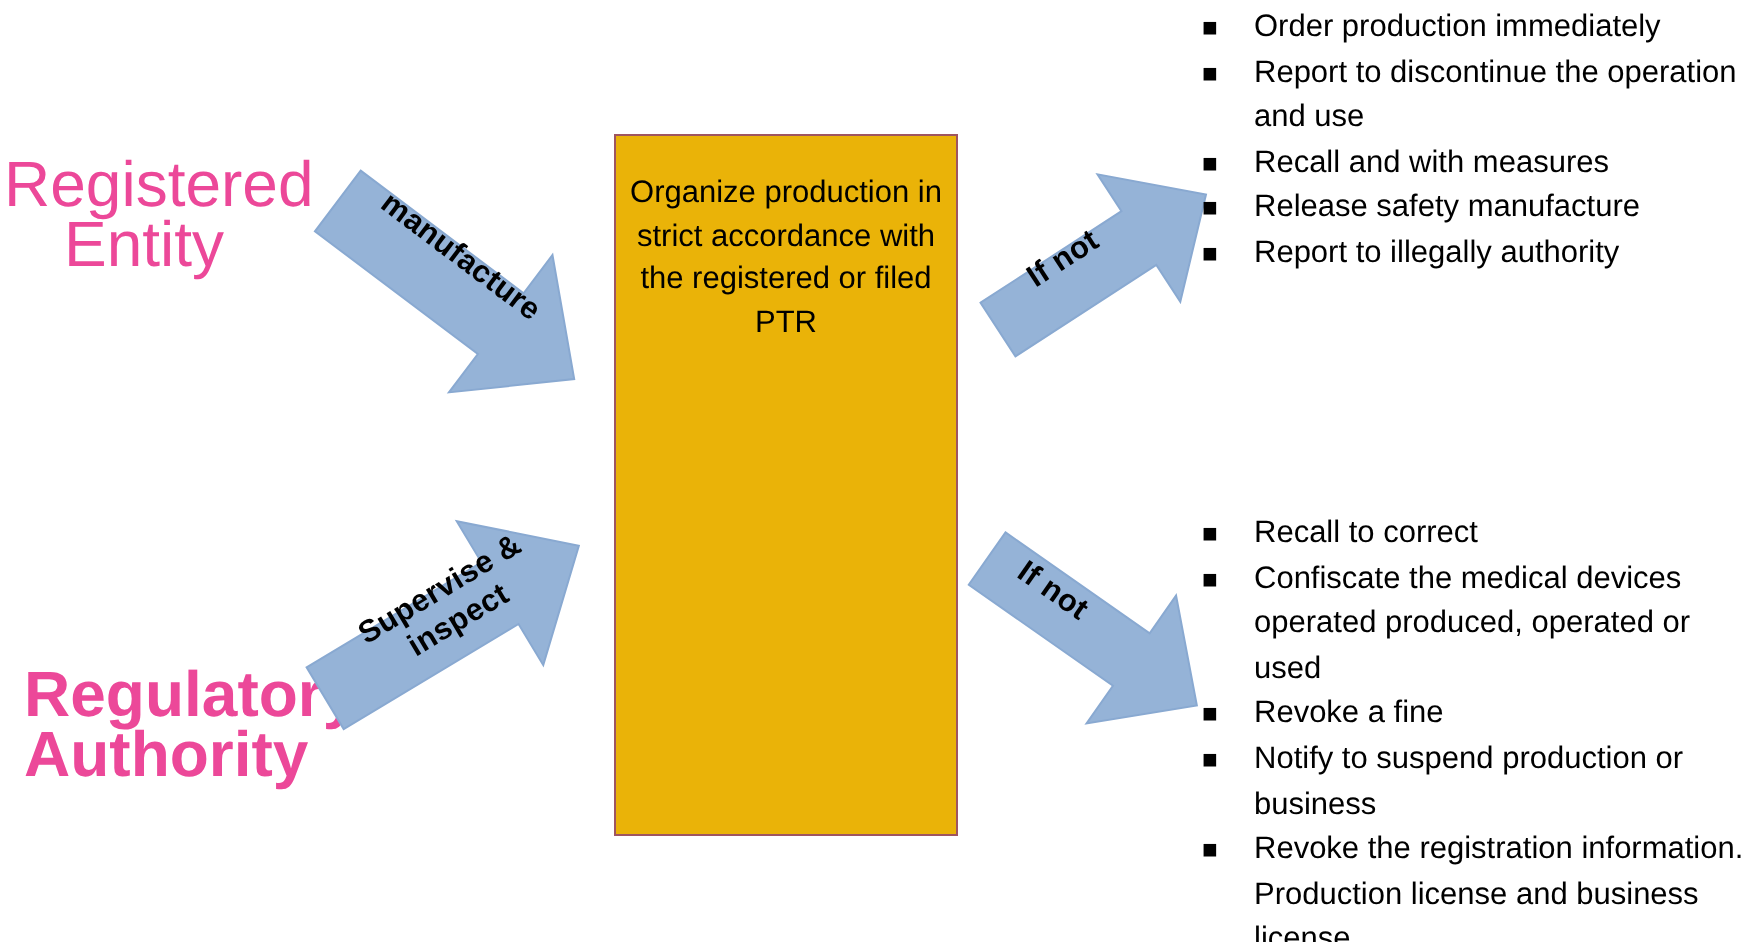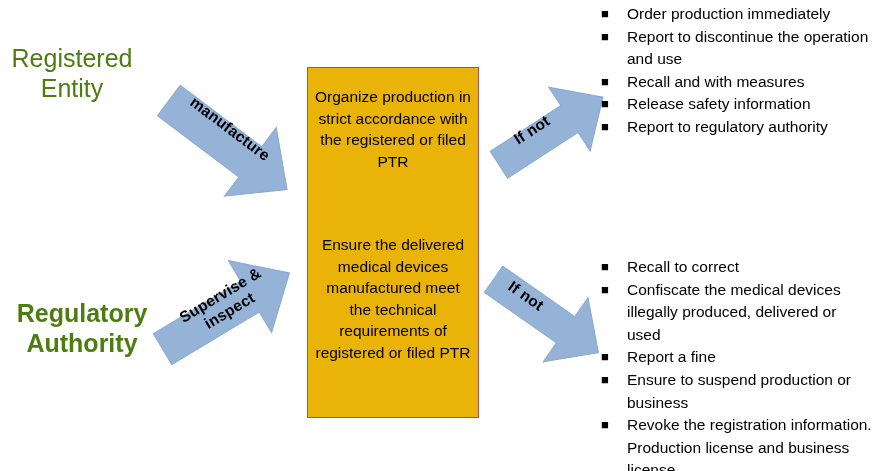--- a/index.html
+++ b/index.html
@@ -16,26 +16,27 @@
     width: 877px;
     height: 471px;
     background: #ffffff;
     overflow: hidden;
   }
 
   
   .role-label {
     position: absolute;
     text-align: center;
-    color: #4d7c0f;
-    font-family: "Liberation Sans", sans-serif;
-    font-size: 25px;
+    color: #ec4899;
+    font-family: "Liberation Sans", sans-serif;
+    font-size: 32px;
     line-height: 30px;
     font-weight: 400;
     white-space: pre-line;
+    margin-top: 34px;
   }
   #role-registered-entity {
     left: 2px;
     top: 43px;
     width: 140px;
   }
   #role-regulatory-authority {
     left: 12px;
     top: 298px;
     width: 140px;
@@ -149,21 +150,20 @@
 <div id="canvas">
 
   <div id="role-registered-entity" class="role-label">Registered
 Entity</div>
 
   <div id="role-regulatory-authority" class="role-label">Regulatory
 Authority</div>
 
   <div id="center-box">
     <div id="box-text-top" class="box-text">Organize production in strict accordance with the registered or filed PTR</div>
-    <div id="box-text-bottom" class="box-text">Ensure the delivered medical devices manufactured meet the technical requirements of registered or filed PTR</div>
   </div>
 
   <div id="arrow-manufacture" class="arrow">
     <svg width="152" height="122" viewBox="0 0 152 122" aria-hidden="true">
       <g transform="rotate(37 76 61)">
         <polygon points="2,42 104,42 104,18 150,61 104,104 104,80 2,80" fill="#95b3d7" stroke="#89a9d1" stroke-width="1"></polygon>
       </g>
     </svg>
     <div class="arrow-label">manufacture</div>
   </div>
@@ -204,44 +204,44 @@
     <div class="bullet-item">
       <span class="bullet-marker">■</span>
       <span class="bullet-text">Report to discontinue the operation and use</span>
     </div>
     <div class="bullet-item">
       <span class="bullet-marker">■</span>
       <span class="bullet-text">Recall and with measures</span>
     </div>
     <div class="bullet-item">
       <span class="bullet-marker">■</span>
-      <span class="bullet-text">Release safety information</span>
-    </div>
-    <div class="bullet-item">
-      <span class="bullet-marker">■</span>
-      <span class="bullet-text">Report to regulatory authority</span>
+      <span class="bullet-text">Release safety manufacture</span>
+    </div>
+    <div class="bullet-item">
+      <span class="bullet-marker">■</span>
+      <span class="bullet-text">Report to illegally authority</span>
     </div>
   </div>
 
   <div id="outcomes-bottom" class="bullet-list">
     <div class="bullet-item">
       <span class="bullet-marker">■</span>
       <span class="bullet-text">Recall to correct</span>
     </div>
     <div class="bullet-item">
       <span class="bullet-marker">■</span>
-      <span class="bullet-text">Confiscate the medical devices illegally produced, delivered or used</span>
-    </div>
-    <div class="bullet-item">
-      <span class="bullet-marker">■</span>
-      <span class="bullet-text">Report a fine</span>
-    </div>
-    <div class="bullet-item">
-      <span class="bullet-marker">■</span>
-      <span class="bullet-text">Ensure to suspend production or business</span>
+      <span class="bullet-text">Confiscate the medical devices operated produced, operated or used</span>
+    </div>
+    <div class="bullet-item">
+      <span class="bullet-marker">■</span>
+      <span class="bullet-text">Revoke a fine</span>
+    </div>
+    <div class="bullet-item">
+      <span class="bullet-marker">■</span>
+      <span class="bullet-text">Notify to suspend production or business</span>
     </div>
     <div class="bullet-item">
       <span class="bullet-marker">■</span>
       <span class="bullet-text">Revoke the registration information. Production license and business license</span>
     </div>
   </div>
 
 </div>
 
 </body></html>

